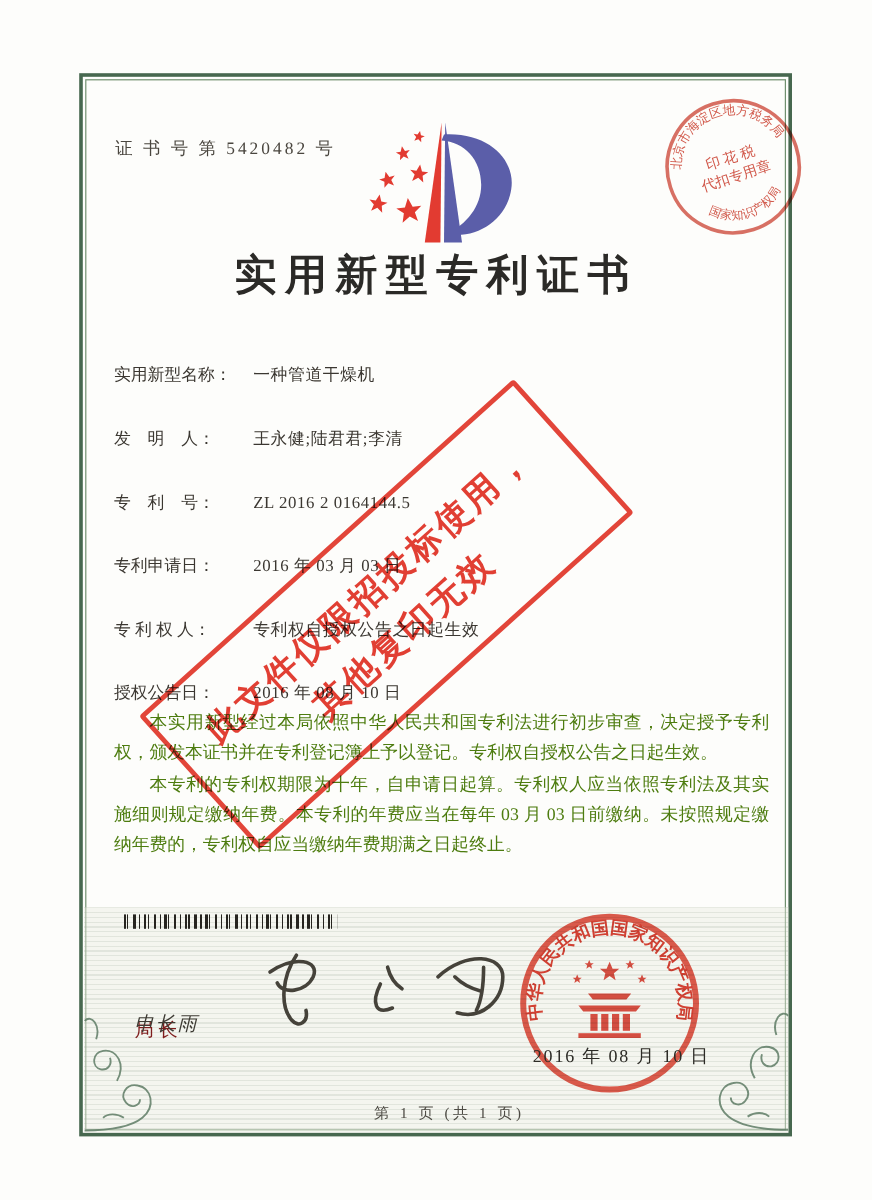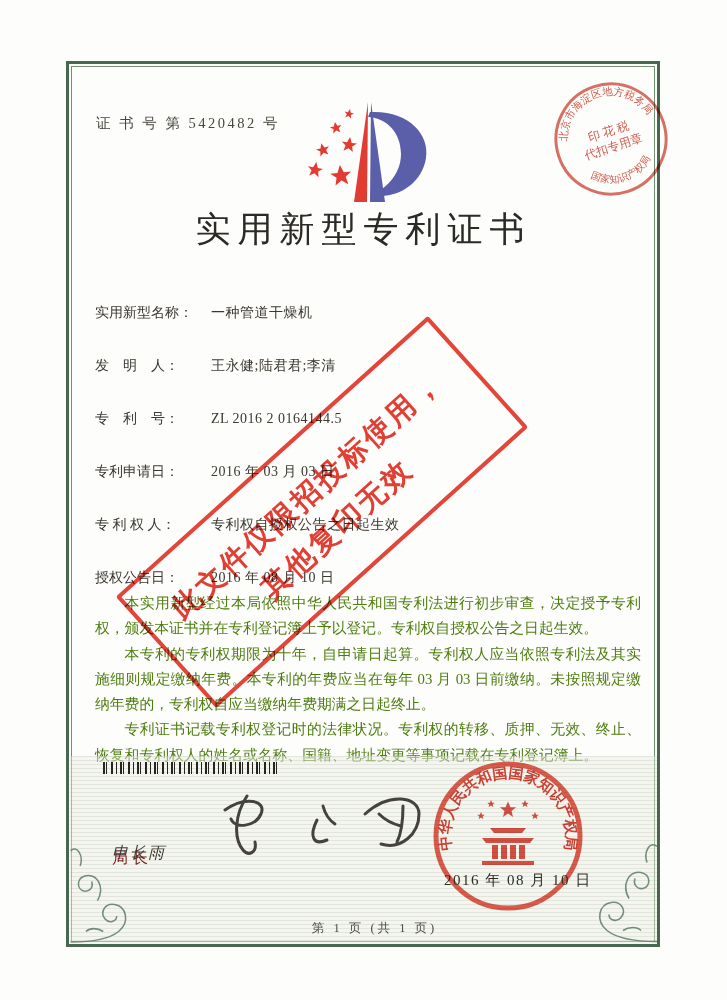--- a/index.html
+++ b/index.html
@@ -16,21 +16,21 @@
   }
   .frame::before{
     content:"";position:absolute;inset:2px;border:1px solid #70906f;
   }
   .cert-no{
     position:absolute;left:96px;top:114px;font-size:14.5px;letter-spacing:2.5px;color:#4a463f;
   }
   .logo{position:absolute;left:292px;top:98px;}
   .title{
     position:absolute;left:0;right:0;top:206px;margin:0;text-align:center;
-    font-size:35px;font-weight:400;letter-spacing:7px;color:#2b2a27;
+    font-size:35px;font-weight:700;letter-spacing:7px;color:#2b2a27;
   }
   .tax-seal{position:absolute;left:551px;top:79px;transform:rotate(-18deg);mix-blend-mode:multiply;opacity:.92;}
   .tax-seal text{font-family:"Liberation Serif","DejaVu Serif",serif;fill:#cf4a3b;}
   
   .fields{position:absolute;left:95px;top:304px;width:480px;}
   .frow{height:16px;margin-bottom:37px;font-size:14px;color:#3b3731;white-space:nowrap;}
   .frow .lbl{display:inline-block;min-width:110px;}
   .frow .val{margin-left:6px;letter-spacing:.5px;}
   
   .stamp{
@@ -129,21 +129,20 @@
   </div>
 
   <div class="stamp">
     <span class="sline">此文件仅限招投标使用，</span>
     <span class="sline">其他复印无效</span>
   </div>
 
   <div class="body-text">
     <p>本实用新型经过本局依照中华人民共和国专利法进行初步审查，决定授予专利权，颁发本证书并在专利登记簿上予以登记。专利权自授权公告之日起生效。</p>
     <p>本专利的专利权期限为十年，自申请日起算。专利权人应当依照专利法及其实施细则规定缴纳年费。本专利的年费应当在每年 03 月 03 日前缴纳。未按照规定缴纳年费的，专利权自应当缴纳年费期满之日起终止。</p>
-    <p>专利证书记载专利权登记时的法律状况。专利权的转移、质押、无效、终止、恢复和专利权人的姓名或名称、国籍、地址变更等事项记载在专利登记簿上。</p>
   </div>
 
   <div class="security-zone"></div>
   <div class="barcode"></div>
 
   <svg class="ornament" style="left:70px;top:843px;" width="78" height="101" viewBox="0 0 80 105">
     <g transform="translate(80,0) scale(-1,1)" stroke="#5e7c65" stroke-width="1.6" fill="none" opacity=".85">
       <path d="M80,103 C60,103 40,100 30,92 C18,82 22,66 34,64 C44,62 50,72 44,79 C40,84 32,82 32,76"></path>
       <path d="M52,60 C44,46 52,32 64,34 C74,36 74,48 66,50 C60,51 56,46 58,40"></path>
       <path d="M70,24 C66,12 74,2 80,8"></path>

